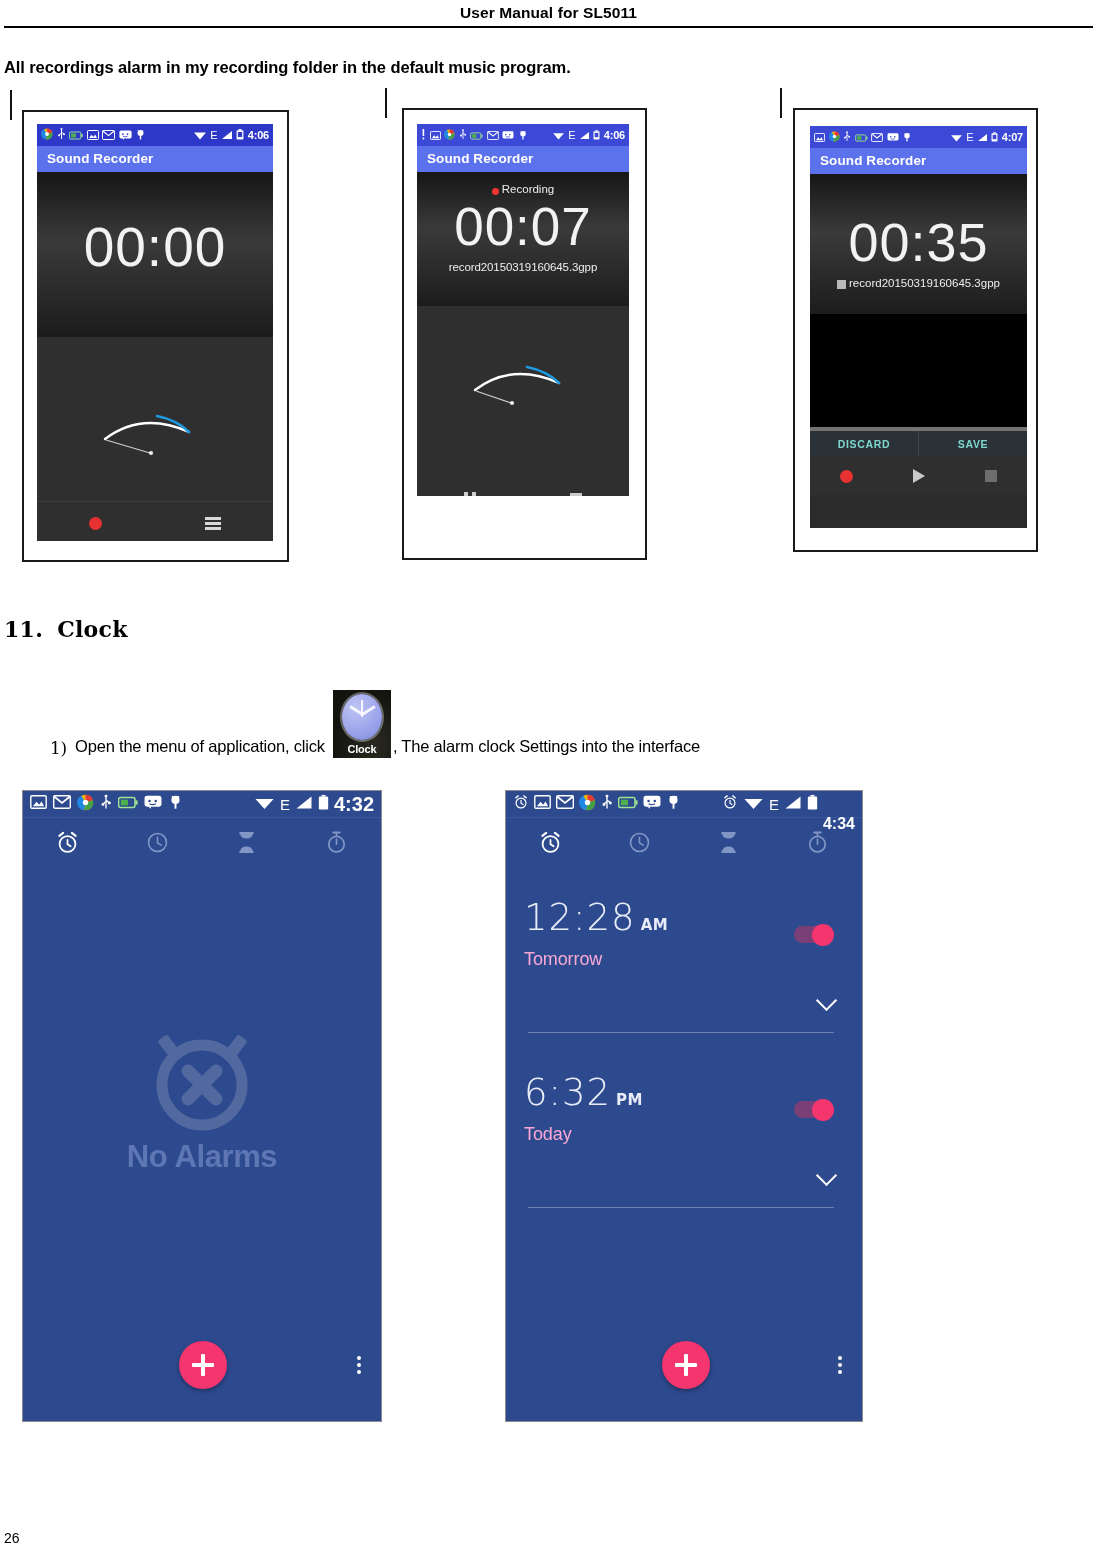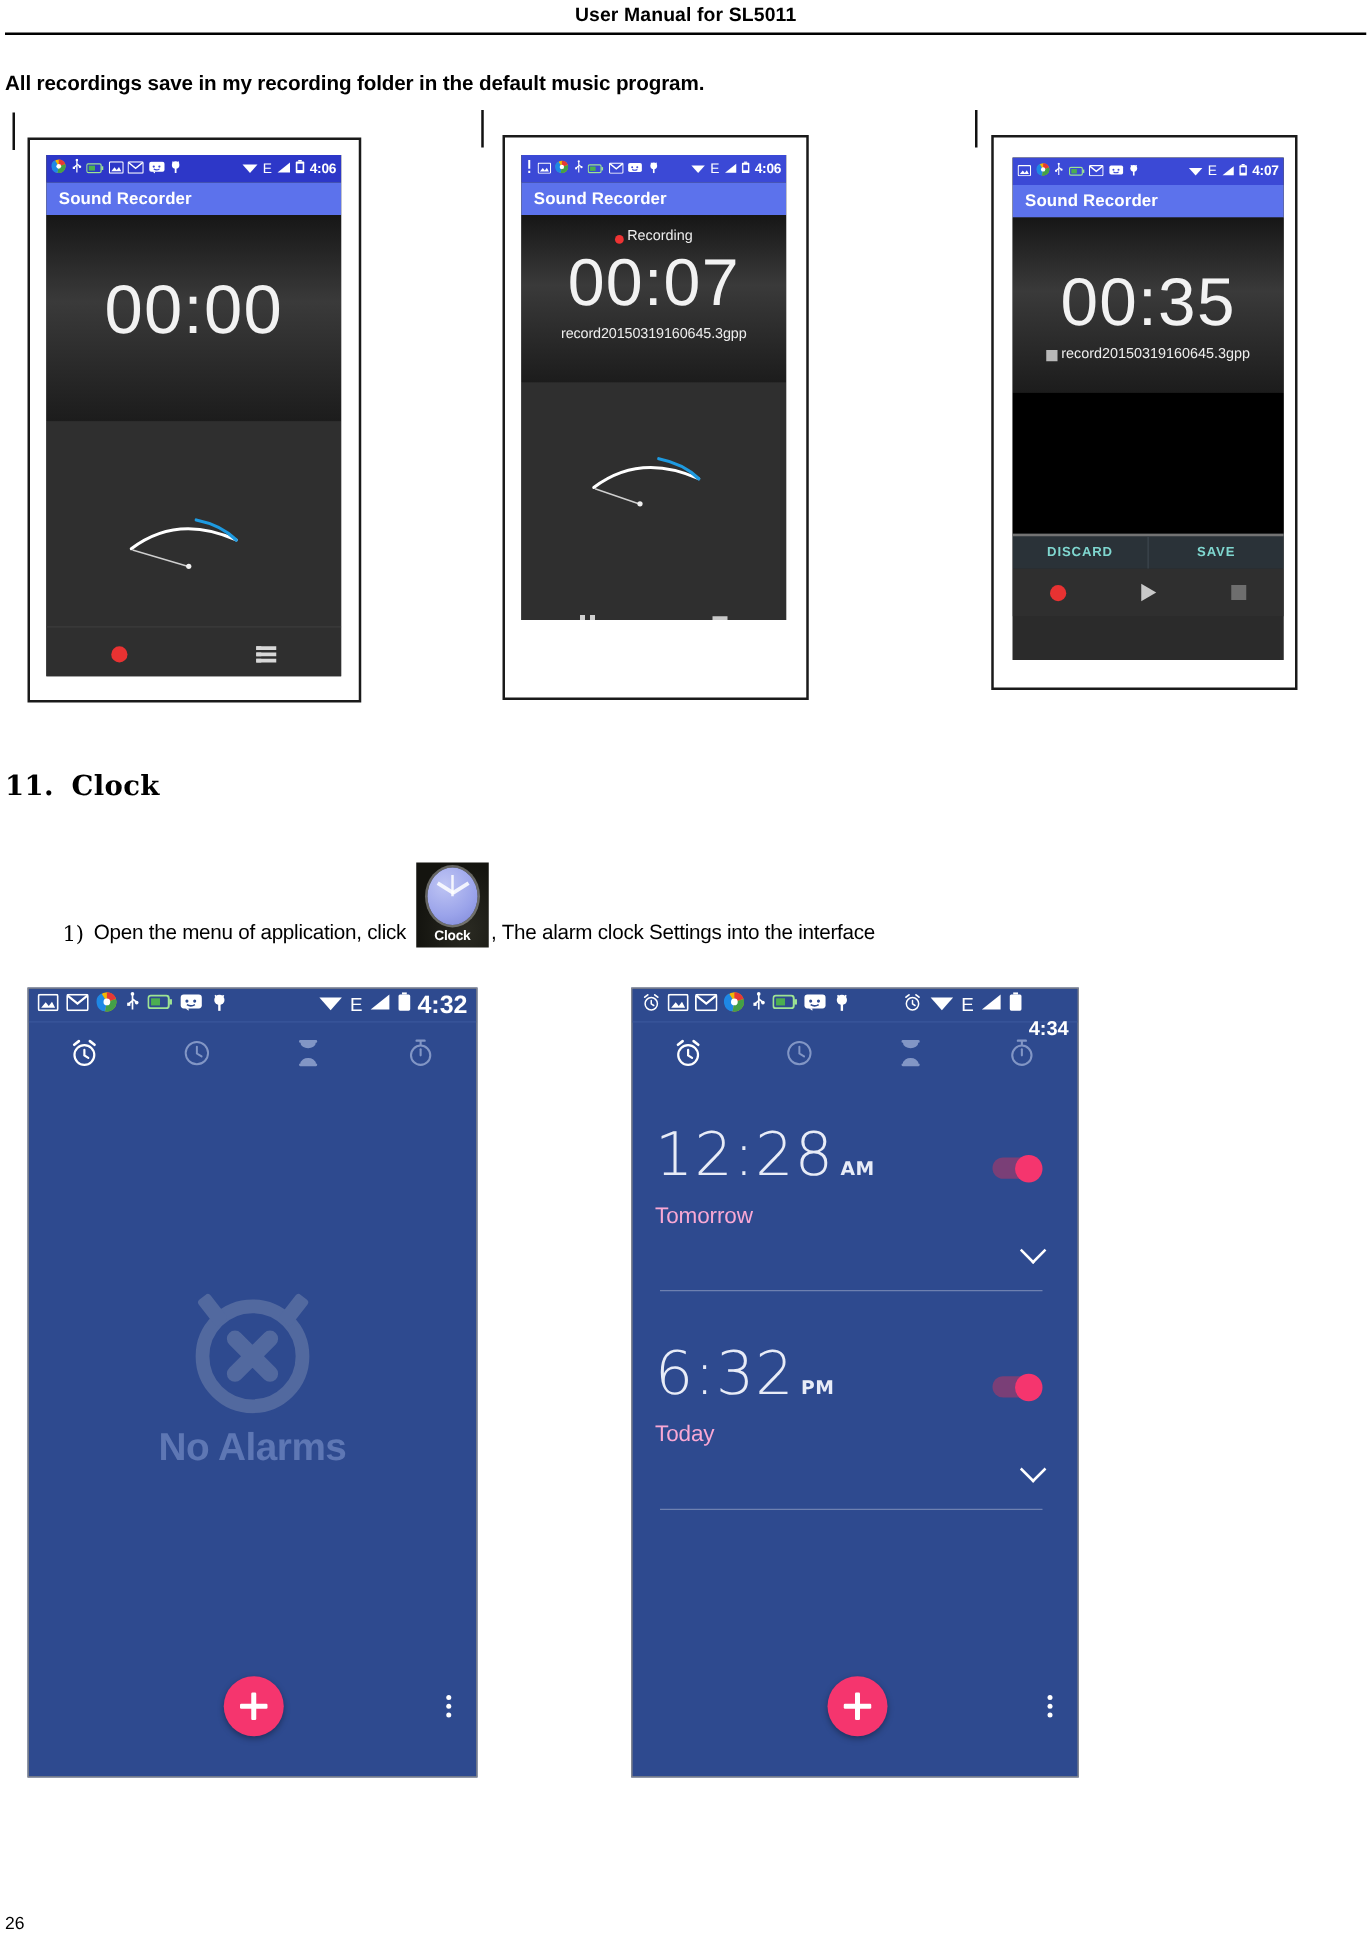--- a/index.html
+++ b/index.html
@@ -174,21 +174,21 @@
   .btn-play {
     width: 0; height: 0;
     border-left: 12px solid #c9c9c9;
     border-top: 7px solid transparent;
     border-bottom: 7px solid transparent;
   }
   .black-pane { background: #000; }
   .ds-bar {
     display: flex;
     background: #2a3238;
-    border-top: 2px solid #737373;
+    border-top: 4px solid #737373;
     justify-content: center;
   }
   .ds-btn {
     flex: 1;
     text-align: center;
     color: #7fd6cf;
     font-size: 10.5px;
     font-weight: 700;
     letter-spacing: .7px;
     padding: 7px 0;
@@ -298,21 +298,21 @@
   .fab .plus-v { width: 3.5px; height: 22px; }
   .kebab {
     position: absolute;
     display: flex; flex-direction: column; gap: 3px;
   }
   .kebab i { width: 4px; height: 4px; border-radius: 50%; background: #fff; display: block; }
 
   .alarm-row { position: absolute; left: 0; right: 0; }
   .alarm-time {
     color: #e8ecf7;
-    font-size: 48px;
+    font-size: 37px;
     font-weight: 300;
     letter-spacing: 1px;
     font-family: "DejaVu Sans", sans-serif;
   }
   .alarm-ampm {
     font-size: 15px;
     font-weight: 700;
     letter-spacing: .4px;
     margin-left: 5px;
   }
@@ -356,21 +356,21 @@
   }
 </style>
 </head>
 <body>
 
 <div class="page-header">
   <span>User Manual for SL5011</span>
 </div>
 <div class="header-rule"></div>
 
-<div class="intro-text">All recordings save in my recording folder in the default music program.</div>
+<div class="intro-text">All recordings alarm in my recording folder in the default music program.</div>
 
 <div class="tick" style="left:10px; top:90px;"></div>
 <div class="tick" style="left:385px; top:88px;"></div>
 <div class="tick" style="left:780px; top:88px;"></div>
 
 <div class="fig-frame" style="left:22px; top:110px; width:267px; height:452px;"></div>
 
 <div class="phone" style="left:37px; top:124px; width:236px; height:417px;">
   <div class="statusbar">
     <span class="sb-left">

